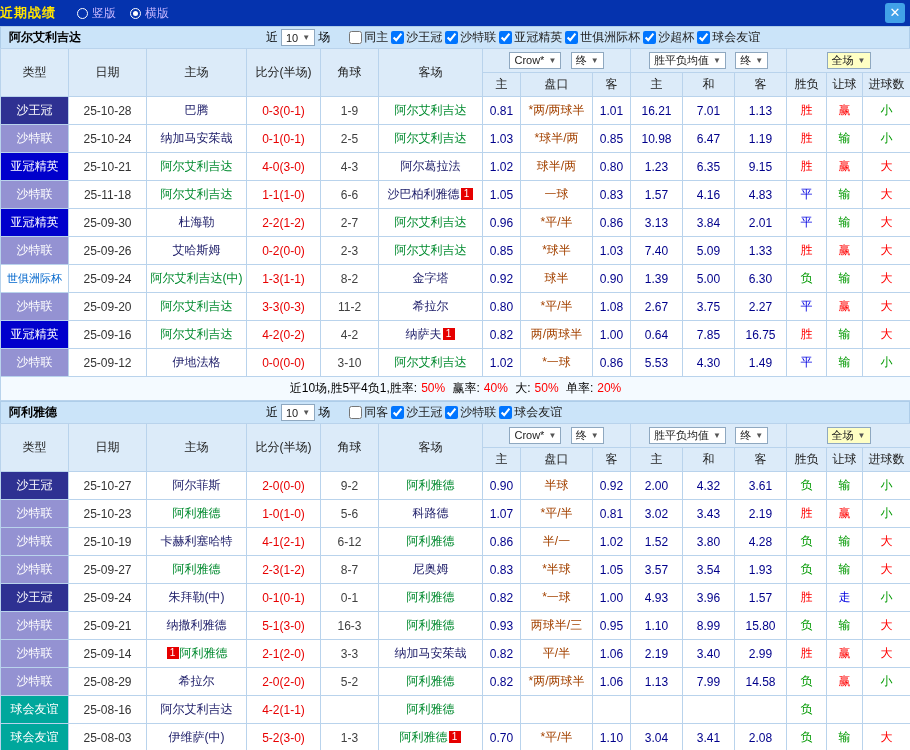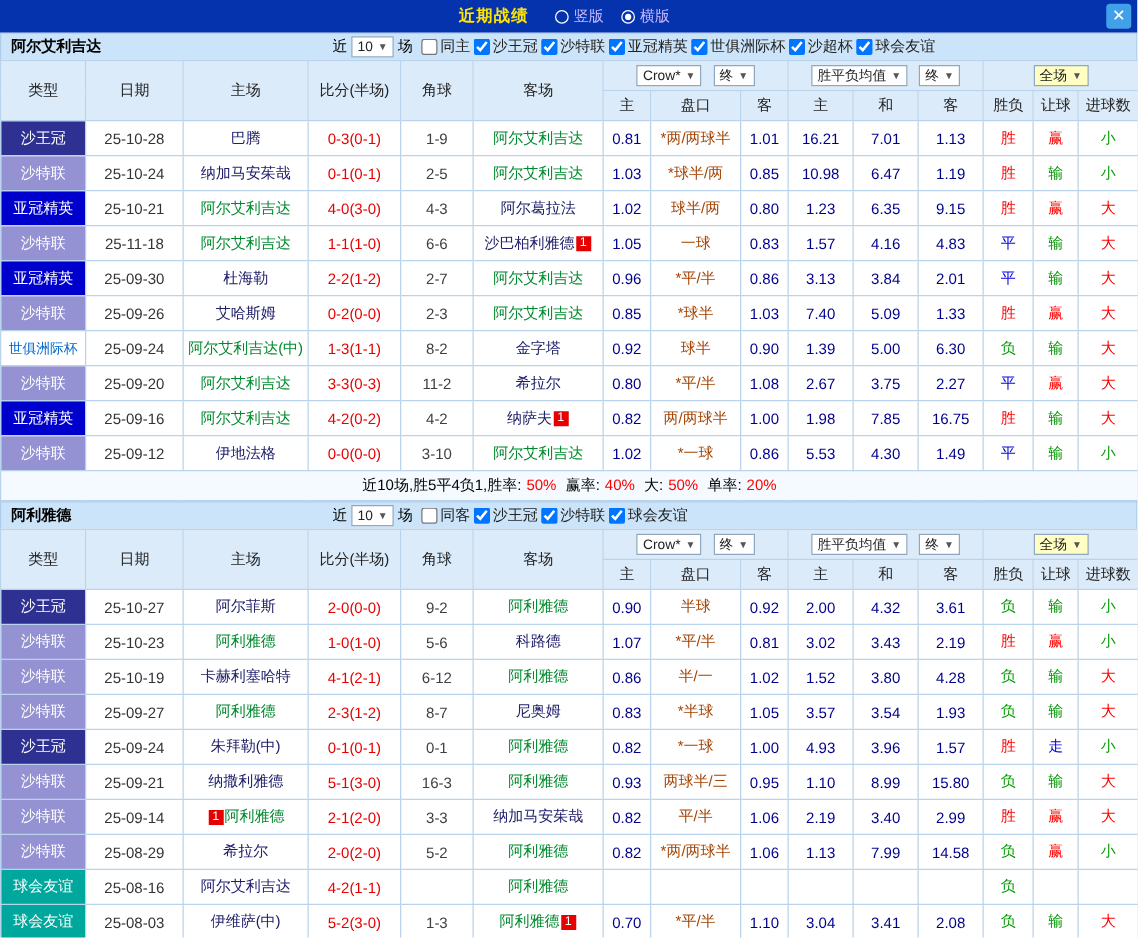--- a/index.html
+++ b/index.html
@@ -1,32 +1,32 @@
 <!DOCTYPE html>
 <html><head>
 <meta charset="utf-8">
 <style>
 *{box-sizing:border-box;margin:0;padding:0}
 html,body{width:910px;height:750px;overflow:hidden;background:#fff;
   font-family:"Liberation Sans","DejaVu Sans",sans-serif;font-size:12px;color:#222}
-.topbar{height:26px;background:#0533AE;display:flex;align-items:center;justify-content:center;position:relative;color:#fff}
+.topbar{height:26px;background:#0533AE;display:flex;align-items:center;position:relative;color:#fff}
 .topbar-title{color:#FFE400;font-weight:bold;font-size:13px;margin-right:14px;letter-spacing:1px}
 .radio{display:inline-flex;align-items:center;gap:4px;margin:0 7px;cursor:pointer;color:#c4b5fd}
 .rdot{width:11px;height:11px;border:1px solid #fff;border-radius:50%;display:inline-block;position:relative;background:transparent}
 .rdot.sel::after{content:"";position:absolute;left:2px;top:2px;width:5px;height:5px;background:#fff;border-radius:50%}
 .close-btn{position:absolute;right:5px;top:3px;width:20px;height:20px;background:#41A1E8;color:#fff;
   text-align:center;line-height:20px;border-radius:3px;cursor:pointer;font-size:13px;font-weight:bold}
 .sec-bar{height:22px;background:#CBE4F9;display:flex;align-items:center;border:1px solid #AECDE9;border-bottom:none}
 .sec-team{width:262px;padding-left:8px;font-weight:bold;color:#000;white-space:nowrap}
 .near{margin:0 3px;color:#000;white-space:nowrap}
 .dd{display:inline-flex;align-items:center;background:#fff;border:1px solid #8FA8C0;height:17px;padding:0 4px;
   font-size:11px;color:#222;cursor:pointer;white-space:nowrap}
 .dd .car{font-style:normal;font-size:8px;margin-left:4px;color:#555}
 .dd.yellow{background:#FFFFC4}
-.filters{display:inline-flex;align-items:center;margin-left:4px;flex-wrap:nowrap}
+.filters{display:inline-flex;align-items:center;margin-left:16px;flex-wrap:nowrap}
 .chk{display:inline-flex;align-items:center;margin-right:3px;cursor:pointer;white-space:nowrap}
 .chk input{width:13px;height:13px;margin:0 2px 0 0}
 table{width:910px;border-collapse:collapse;table-layout:fixed}
 th,td{border:1px solid #B9D3EC;text-align:center;overflow:hidden;white-space:nowrap}
 thead th{background:#DCEBF9;height:24px;font-weight:normal;color:#222;font-size:12px}
 .grp .dd{margin:0 3px}
 tbody td{height:28px;font-size:12px;background:#fff}
 td.tp-crown{background:#2E3192;color:#fff}
 td.tp-league{background:#9492D2;color:#fff}
 td.tp-acl{background:#0000CC;color:#fff}
@@ -309,21 +309,21 @@
       <tr>
         <td class="tp-acl"><span>亚冠精英</span></td>
         <td class="date"><span>25-09-16</span></td>
         <td class="focus"><span>阿尔艾利吉达</span></td>
         <td class="score"><span>4-2(0-2)</span></td>
         <td class="corner"><span>4-2</span></td>
         <td class="team"><span>纳萨夫</span><span class="badge">1</span></td>
         <td class="odds"><span>0.82</span></td>
         <td class="pan"><span>两/两球半</span></td>
         <td class="odds"><span>1.00</span></td>
-        <td class="odds"><span>1.98</span></td>
+        <td class="odds"><span>0.64</span></td>
         <td class="odds"><span>7.85</span></td>
         <td class="odds"><span>16.75</span></td>
         <td class="r-red"><span>胜</span></td>
         <td class="r-green"><span>输</span></td>
         <td class="r-red"><span>大</span></td>
       </tr>
       <tr>
         <td class="tp-league"><span>沙特联</span></td>
         <td class="date"><span>25-09-12</span></td>
         <td class="team"><span>伊地法格</span></td>

